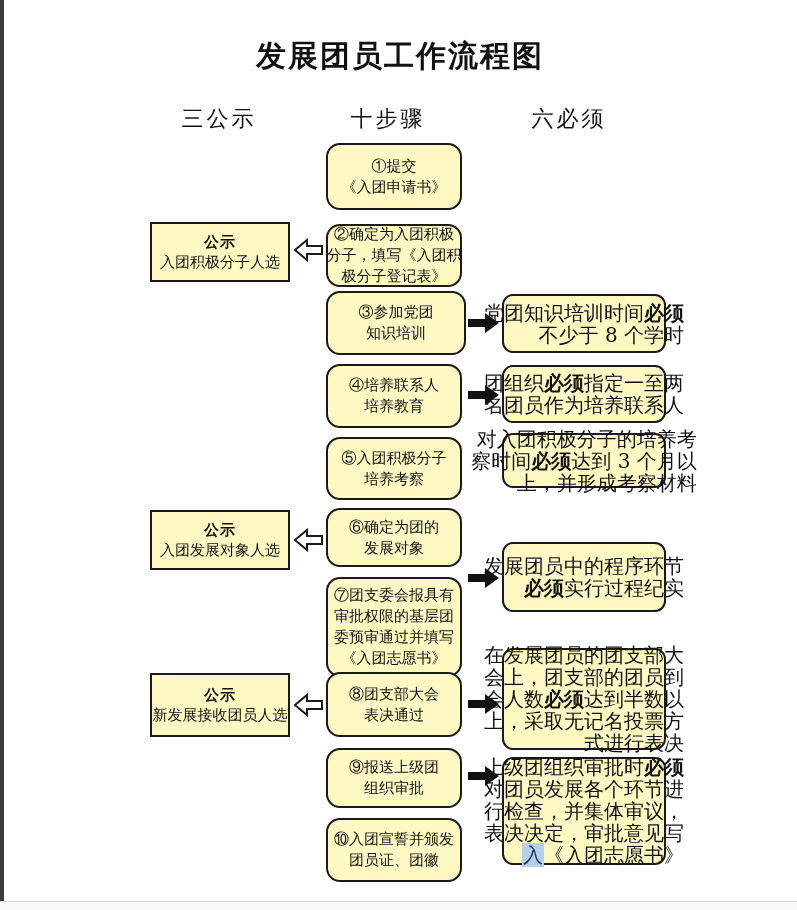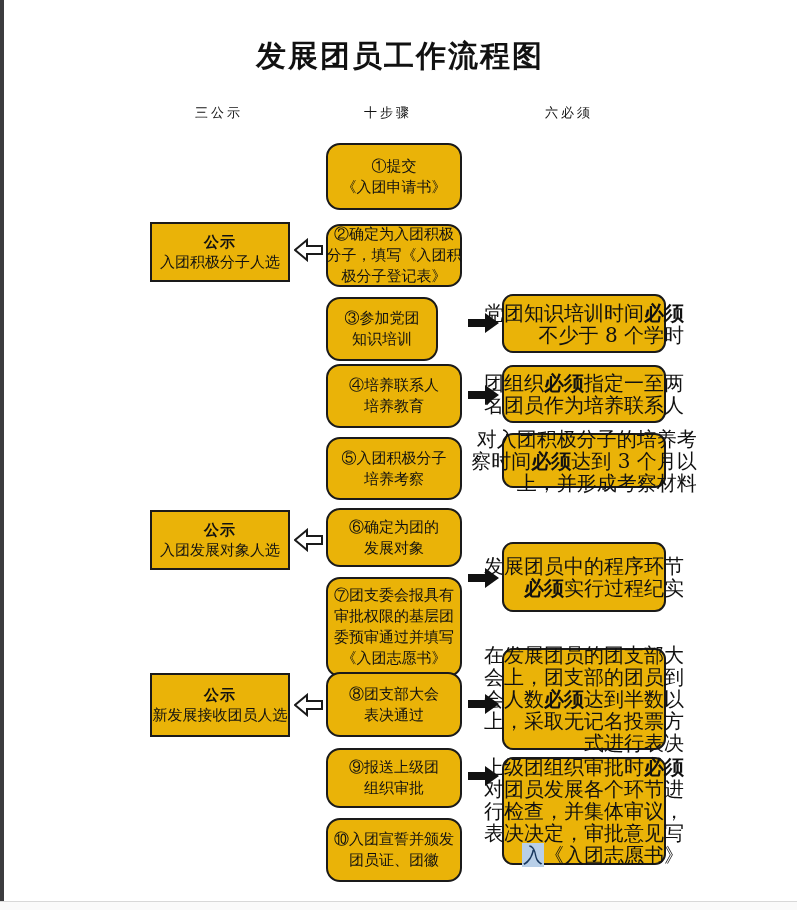--- a/index.html
+++ b/index.html
@@ -12,26 +12,26 @@
   .edge-left{position:absolute;left:0;top:0;width:4px;height:902px;background:#3c3c3e;}
   .edge-bottom-line{position:absolute;left:0;top:901px;width:797px;height:1px;background:#d8d8d8;}
   .edge-bottom{position:absolute;left:0;top:902px;width:797px;height:8px;background:#fafafa;}
 
   .title{
     position:absolute;left:15px;top:36px;width:770px;
     text-align:center;font-size:30px;font-weight:700;letter-spacing:2px;
   }
   .col-header{
     position:absolute;width:120px;top:104px;height:24px;
-    text-align:center;font-size:13px;letter-spacing:3px;
+    text-align:center;font-size:22px;letter-spacing:3px;
   }
 
   .box{
     position:absolute;box-sizing:border-box;border:2px solid #1a1a1a;
-    display:flex;align-items:center;justify-content:center;background:#eab308;
+    display:flex;align-items:center;justify-content:center;background:#fef9c3;
   }
   .rounded{border-radius:14px;}
   .rounded-sm{border-radius:11px;}
   .square{border-radius:0;}
   .txt{white-space:pre;text-align:center;font-size:15px;line-height:21px;}
   .rtxt{white-space:pre;text-align:right;font-size:20px;line-height:22px;}
   .rtxt b{font-weight:700;}
   .gs-title{display:block;font-family:"Liberation Sans","DejaVu Sans",sans-serif;font-weight:700;font-size:15px;line-height:21px;letter-spacing:1px;}
   .hl{padding:0 1px;}
 
@@ -55,21 +55,21 @@
 
   <div class="box rounded" style="left:326px;top:143px;width:136px;height:67px;">
       <div class="txt">①提交
 《入团申请书》</div>
     </div>
   <div class="box rounded" style="left:326px;top:224px;width:136px;height:63px;">
       <div class="txt">②确定为入团积极
 分子，填写《入团积
 极分子登记表》</div>
     </div>
-  <div class="box rounded" style="left:326px;top:291px;width:112px;height:64px;margin-top:6px;">
+  <div class="box rounded" style="left:326px;top:291px;width:140px;height:64px;">
       <div class="txt">③参加党团
 知识培训</div>
     </div>
   <div class="box rounded" style="left:326px;top:364px;width:136px;height:64px;">
       <div class="txt">④培养联系人
 培养教育</div>
     </div>
   <div class="box rounded" style="left:326px;top:437px;width:136px;height:63px;">
       <div class="txt">⑤入团积极分子
 培养考察</div>

